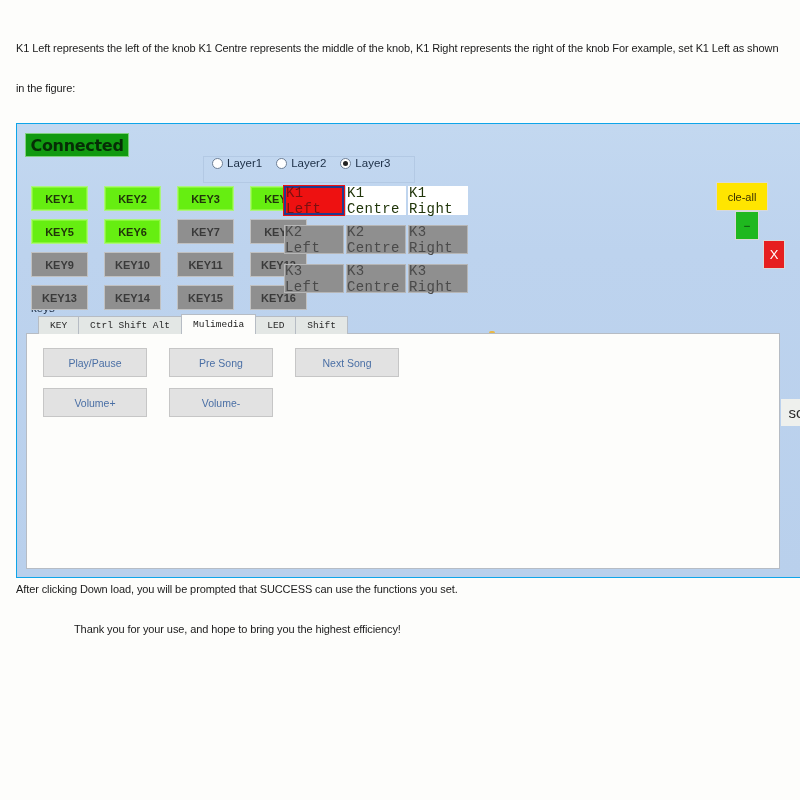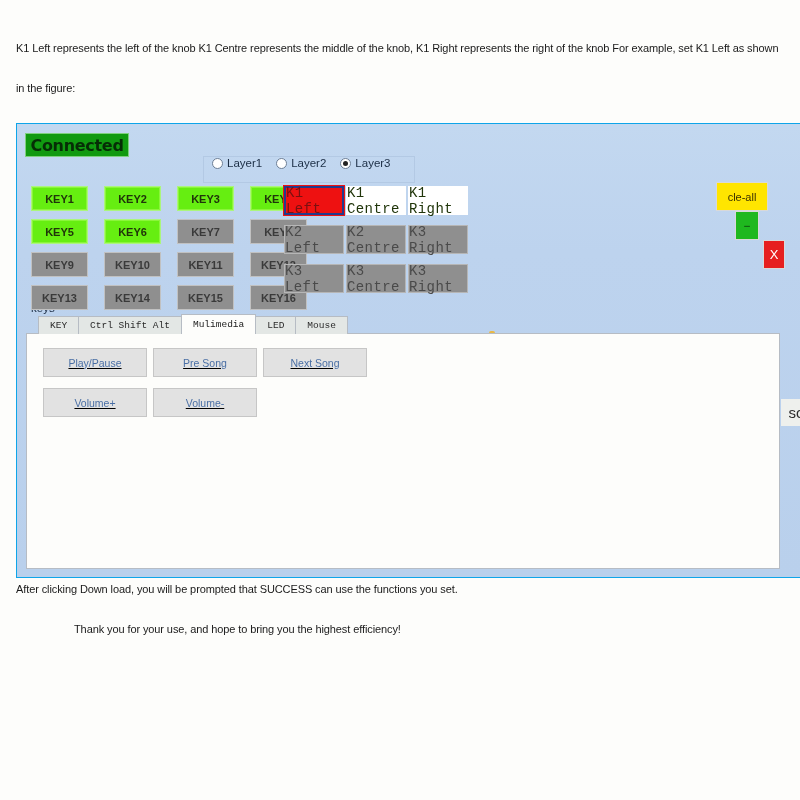--- a/index.html
+++ b/index.html
@@ -224,22 +224,21 @@
     border: 1px solid #b6bcc4;
     z-index: 2;
   }
 
   #media-grid {
     position: absolute;
     left: 16px; top: 14px;
     display: grid;
     grid-template-columns: repeat(3, 104px);
     grid-auto-rows: 29px;
-    gap: 11px 6px;
-    text-decoration: underline;
+    gap: 11px 22px;
   }
   .media-btn {
     background: #e2e2e2;
     border: 1px solid #c6c6c6;
     display: flex; align-items: center; justify-content: center;
     font-size: 10.5px;
     color: #4a6fa5;
     cursor: pointer;
   }
 </style>
@@ -315,21 +314,21 @@
   <input class="ctrl-input" id="ctrl-line2" value="sound+" style="">
 
   <div class="ctrl-btn" id="btn-download">Download</div>
   <div class="ctrl-btn" id="btn-clear">Clear</div>
 
   <div id="tab-strip">
       <div class="tab">KEY</div>
       <div class="tab">Ctrl Shift Alt</div>
       <div class="tab active">Mulimedia</div>
       <div class="tab">LED</div>
-      <div class="tab">Mouse</div>
+      <div class="tab">Shift</div>
     </div>
 
   <div id="content-panel">
     <div id="media-grid">
         <div class="media-btn">Play/Pause</div>
         <div class="media-btn">Pre Song</div>
         <div class="media-btn">Next Song</div>
         <div class="media-btn">Volume+</div>
         <div class="media-btn">Volume-</div>
       </div>

